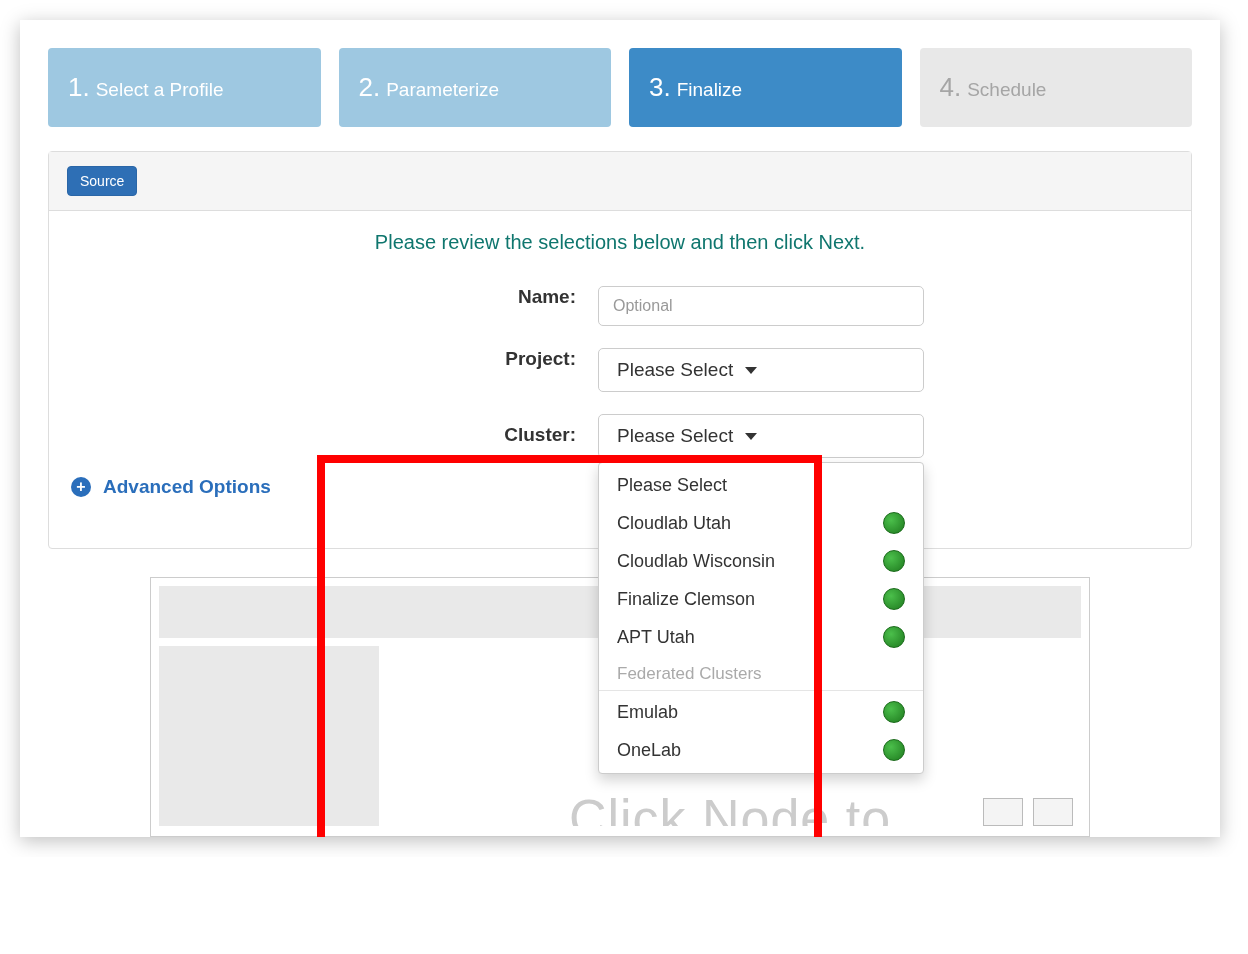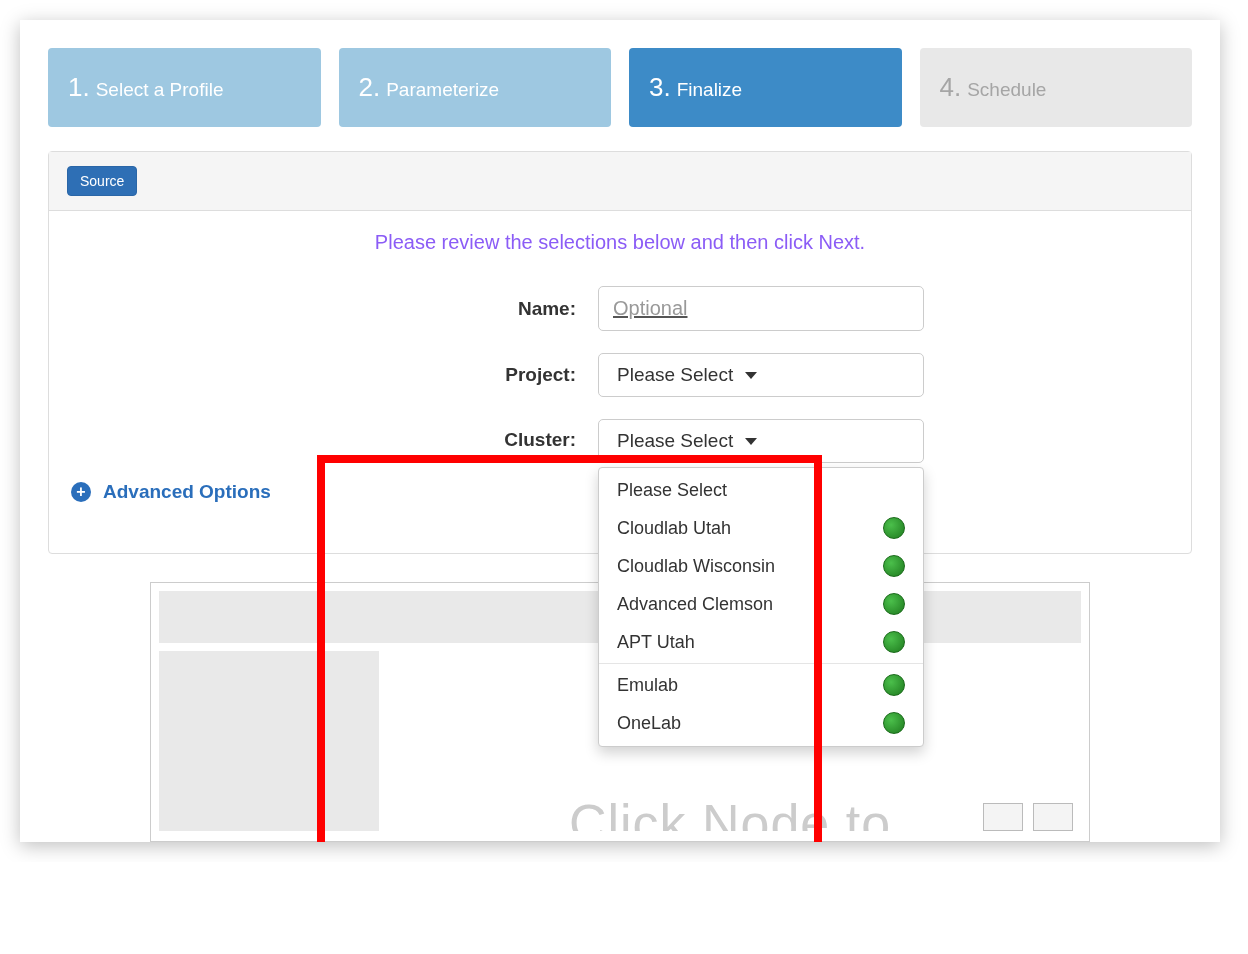--- a/index.html
+++ b/index.html
@@ -68,47 +68,45 @@
       cursor: pointer;
     }
 
     .panel-body {
       padding: 20px 18px 90px 18px;
       text-align: center;
       position: relative;
     }
     .instruction {
       font-size: 20px;
-      color: #8b5cf6;
+      color: #0f766e;
       margin-bottom: 32px;
     }
 
     .form-row {
       display: flex;
       justify-content: center;
-      align-items: center;
       gap: 22px;
       margin-bottom: 22px;
     }
     .form-label {
       width: 260px;
       text-align: right;
       font-weight: 700;
       font-size: 19px;
       color: #333;
     }
     .text-input {
       width: 326px;
       padding: 10px 14px;
       border: 1px solid #ccc;
       border-radius: 5px;
-      font-size: 20px;
+      font-size: 16px;
       color: #555;
       text-align: left;
-      text-decoration: underline;
     }
     .text-input::placeholder { color: #999; }
 
     .select-btn {
       width: 326px;
       padding: 10px 18px;
       border: 1px solid #ccc;
       border-radius: 5px;
       background: #fff;
       font-size: 19px;
@@ -322,27 +320,28 @@
             </div>
             <div class="dd-item">
               <span>Cloudlab Utah</span>
               <span class="status-dot"></span>
             </div>
             <div class="dd-item">
               <span>Cloudlab Wisconsin</span>
               <span class="status-dot"></span>
             </div>
             <div class="dd-item">
-              <span>Advanced Clemson</span>
+              <span>Finalize Clemson</span>
               <span class="status-dot"></span>
             </div>
             <div class="dd-item">
               <span>APT Utah</span>
               <span class="status-dot"></span>
             </div>
+            <div class="dd-header">Federated Clusters</div>
             <div class="dd-divider"></div>
             <div class="dd-item">
               <span>Emulab</span>
               <span class="status-dot"></span>
             </div>
             <div class="dd-item">
               <span>OneLab</span>
               <span class="status-dot"></span>
             </div>
           </div>

